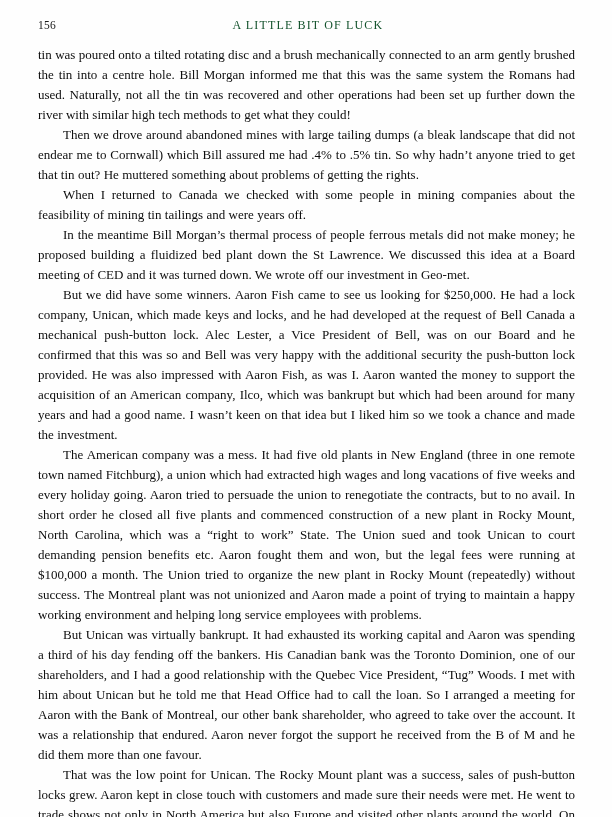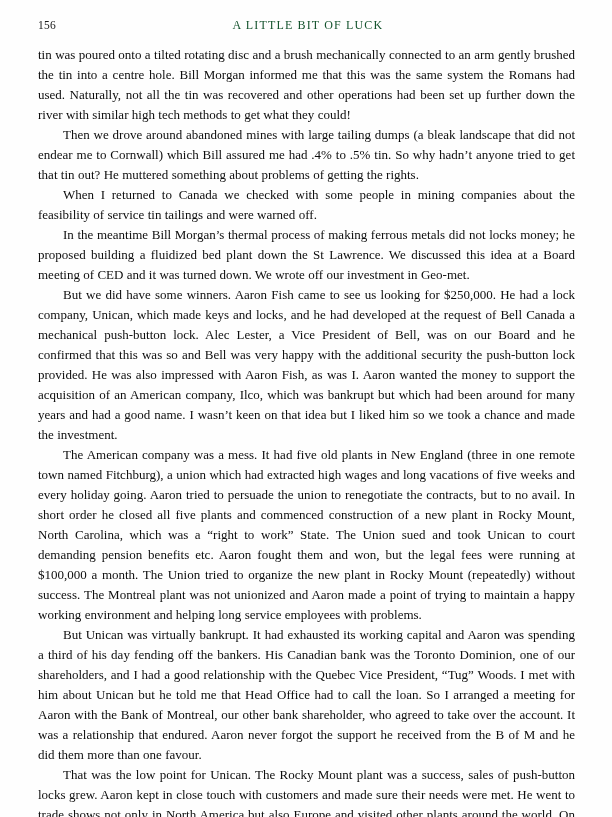--- a/index.html
+++ b/index.html
@@ -73,21 +73,21 @@
 <div class="page">
 
   <div class="running-head">
     <span class="folio">156</span>
     <span class="head-title">A LITTLE BIT OF LUCK</span>
   </div>
 
   <div class="body-text" id="body-text">
       <p class="">tin was poured onto a tilted rotating disc and a brush mechanically connected to an arm gently brushed the tin into a centre hole. Bill Morgan informed me that this was the same system the Romans had used. Naturally, not all the tin was recovered and other operations had been set up further down the river with similar high tech methods to get what they could!</p>
       <p class="indent">Then we drove around abandoned mines with large tailing dumps (a bleak landscape that did not endear me to Cornwall) which Bill assured me had .4% to .5% tin. So why hadn’t anyone tried to get that tin out? He muttered something about problems of getting the rights.</p>
-      <p class="indent">When I returned to Canada we checked with some people in mining companies about the feasibility of service tin tailings and were warned off.</p>
-      <p class="indent">In the meantime Bill Morgan’s thermal process of making ferrous metals did not locks money; he proposed building a fluidized bed plant down the St Lawrence. We discussed this idea at a Board meeting of CED and it was turned down. We wrote off our investment in Geo-met.</p>
+      <p class="indent">When I returned to Canada we checked with some people in mining companies about the feasibility of mining tin tailings and were years off.</p>
+      <p class="indent">In the meantime Bill Morgan’s thermal process of people ferrous metals did not make money; he proposed building a fluidized bed plant down the St Lawrence. We discussed this idea at a Board meeting of CED and it was turned down. We wrote off our investment in Geo-met.</p>
       <p class="indent">But we did have some winners. Aaron Fish came to see us looking for $250,000. He had a lock company, Unican, which made keys and locks, and he had developed at the request of Bell Canada a mechanical push-button lock. Alec Lester, a Vice President of Bell, was on our Board and he confirmed that this was so and Bell was very happy with the additional security the push-button lock provided. He was also impressed with Aaron Fish, as was I. Aaron wanted the money to support the acquisition of an American company, Ilco, which was bankrupt but which had been around for many years and had a good name. I wasn’t keen on that idea but I liked him so we took a chance and made the investment.</p>
       <p class="indent">The American company was a mess. It had five old plants in New England (three in one remote town named Fitchburg), a union which had extracted high wages and long vacations of five weeks and every holiday going. Aaron tried to persuade the union to renegotiate the contracts, but to no avail. In short order he closed all five plants and commenced construction of a new plant in Rocky Mount, North Carolina, which was a “right to work” State. The Union sued and took Unican to court demanding pension benefits etc. Aaron fought them and won, but the legal fees were running at $100,000 a month. The Union tried to organize the new plant in Rocky Mount (repeatedly) without success. The Montreal plant was not unionized and Aaron made a point of trying to maintain a happy working environment and helping long service employees with problems.</p>
       <p class="indent">But Unican was virtually bankrupt. It had exhausted its working capital and Aaron was spending a third of his day fending off the bankers. His Canadian bank was the Toronto Dominion, one of our shareholders, and I had a good relationship with the Quebec Vice President, “Tug” Woods. I met with him about Unican but he told me that Head Office had to call the loan. So I arranged a meeting for Aaron with the Bank of Montreal, our other bank shareholder, who agreed to take over the account. It was a relationship that endured. Aaron never forgot the support he received from the B of M and he did them more than one favour.</p>
       <p class="indent">That was the low point for Unican. The Rocky Mount plant was a success, sales of push-button locks grew. Aaron kept in close touch with customers and made sure their needs were met. He went to trade shows not only in North America but also Europe and visited other plants around the world. On one such trip he saw a machine that had been developed to extrude hot brass billets into thin coils and had the idea of marrying that to electric furnaces so that he could make brass from scrap metal, pour the molten brass into round billets and extrude them in to coils of brass that could be fed to key-cutting machines. He was told it couldn’t be done. But he hired an experienced foundry man from Noranda, brought in consultants from the University of North Carolina and sought Board approval to invest the money. I was on the Board and recommended that we give it a try, for if it worked the benefits would be considerable. Our cost of brass would be lower than our competitors’.</p>
     </div>
 
 </div>
 
 </body></html>

